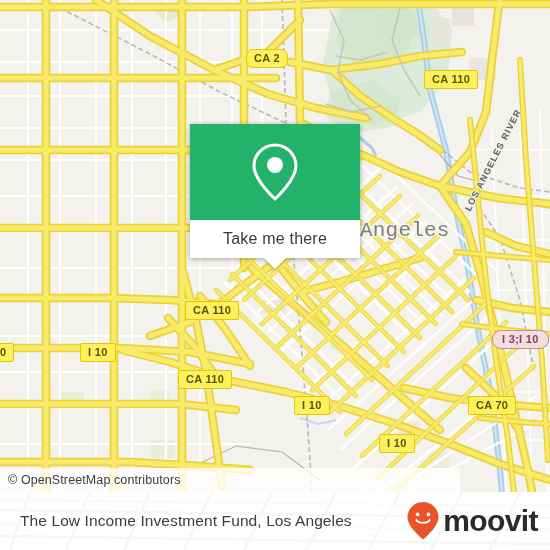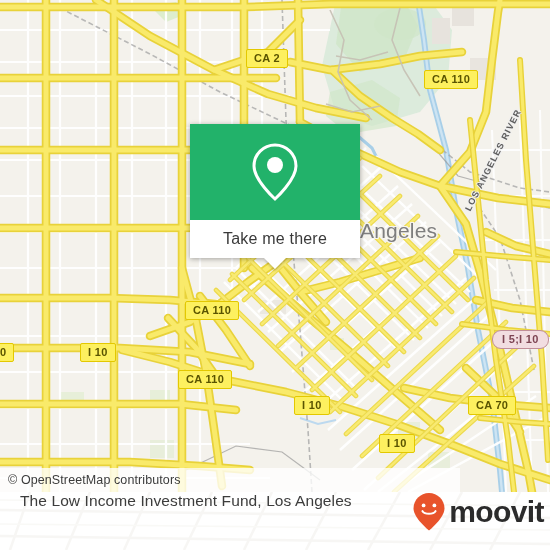--- a/index.html
+++ b/index.html
@@ -98,33 +98,33 @@
     display:flex;align-items:center;
   }
   .attrib span{
     color:#3b3b3b;font-size:12.5px;padding-left:8px;letter-spacing:.1px;
   }
 
   
   .footer{
     position:absolute;left:0;top:492px;width:550px;height:58px;
     background:#ffffff;
-    display:flex;align-items:flex-start;justify-content:space-between;
+    display:flex;align-items:center;justify-content:space-between;
     overflow:hidden;
   }
   .footer-ghost{
     position:absolute;left:0;top:0;width:550px;height:58px;opacity:.35;
   }
   .footer-title{
     position:relative;z-index:2;
     padding-left:20px;color:#3c3c3c;font-size:15.5px;letter-spacing:.1px;white-space:nowrap;
   }
   .brand{
     position:relative;z-index:2;
-    display:flex;align-items:center;padding-right:6px;
+    display:flex;align-items:center;padding-right:12px;
   }
   .brand-word{
     color:#2b2b2b;font-size:30px;font-weight:bold;letter-spacing:-0.6px;line-height:30px;
   }
 </style>
 </head>
 <body>
 
 <div id="app">
 
@@ -314,33 +314,33 @@
 
         <g stroke="#c6c0b4" stroke-width="1.6" fill="none" opacity=".9">
           <path d="M330 10 L344 40 L338 72 L350 100 L372 120"></path>
           <path d="M400 8 L392 40 L404 70 L420 96"></path>
           <path d="M336 56 L360 60 L388 52"></path>
           <path d="M326 104 L352 112 L380 106"></path>
         </g>
       </g>
     </svg>
 
-    <div class="place-label" style="left:360px;top:219px;">Angeles</div>
+    <div class="place-label" style="left:360px;top:219px;font-family:Liberation Mono, monospace;">Angeles</div>
 
     <div class="river-label" style="left:463px;top:208px;transform:rotate(-63deg);">LOS ANGELES RIVER</div>
 
-    <div class="shield" style="left:246px;top:49px;">CA 2</div>
+    <div class="shield" style="left:246px;top:49px;border-radius:7px;">CA 2</div>
     <div class="shield" style="left:424px;top:70px;">CA 110</div>
     <div class="shield" style="left:185px;top:301px;">CA 110</div>
     <div class="shield" style="left:80px;top:343px;">I 10</div>
     <div class="shield" style="left:-8px;top:343px;">0</div>
     <div class="shield" style="left:178px;top:370px;">CA 110</div>
     <div class="shield" style="left:294px;top:396px;">I 10</div>
     <div class="shield" style="left:379px;top:434px;">I 10</div>
-    <div class="shield pill" style="left:492px;top:330px;">I 5;I 10</div>
+    <div class="shield pill" style="left:492px;top:330px;">I 3;I 10</div>
     <div class="shield" style="left:468px;top:396px;">CA 70</div>
 
     <div class="popup">
       <div class="popup-head">
         <svg width="52" height="62" viewBox="0 0 52 62">
           <path d="M26 4 C14.4 4 5 13.4 5 25 C5 39 26 58 26 58 C26 58 47 39 47 25 C47 13.4 37.6 4 26 4 Z" fill="none" stroke="#ffffff" stroke-width="3"></path>
           <circle cx="26" cy="24" r="8" fill="#ffffff"></circle>
         </svg>
       </div>
       <div class="popup-body">

